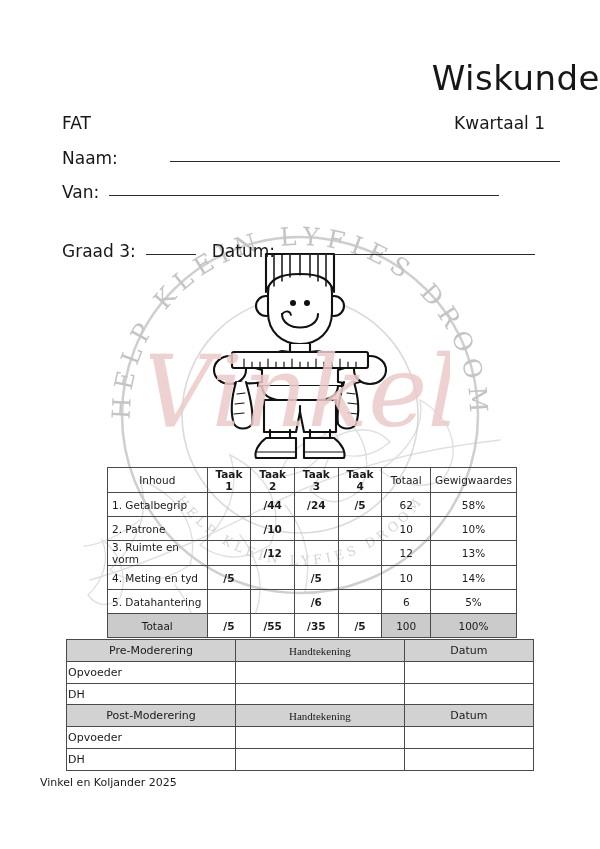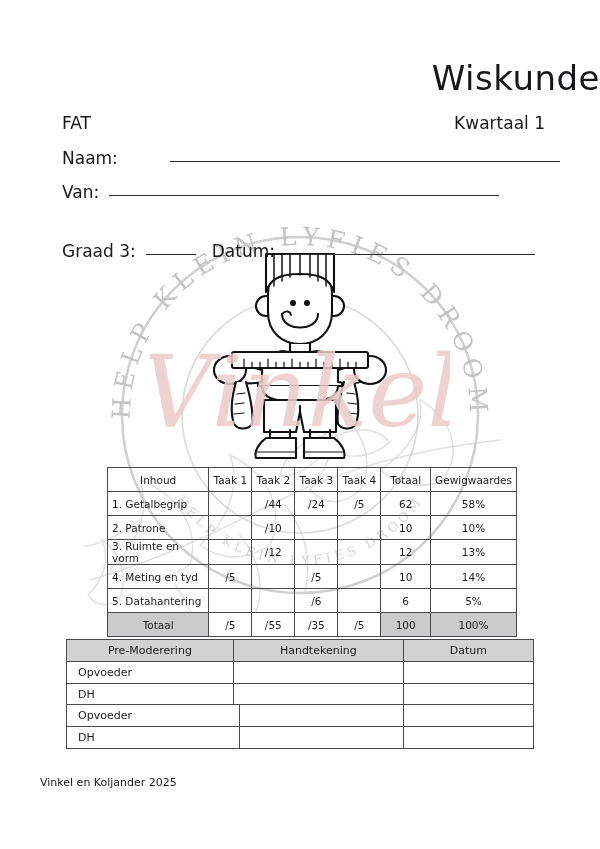--- a/index.html
+++ b/index.html
@@ -120,47 +120,47 @@
     height: 23px;
     font-size: 10.5px;
     font-weight: 400;
     color: #1a1a1d;
     padding: 0 4px;
     background: transparent;
   }
   .tbl-main thead th { text-align: center; font-size: 10.5px; }
   .tbl-main .c-inhoud { width: 108px; text-align: left; }
   .tbl-main thead .c-inhoud { text-align: center; }
-  .tbl-main .c-taak   { width: 44px;  text-align: center; }
+  .tbl-main .c-taak   { width: 44px;  text-align: center; font-weight: bold; }
   .tbl-main .c-totaal { width: 50px;  text-align: center; }
   .tbl-main .c-gewig  { width: 76px;  text-align: center; }
   .tbl-main tr.total-row td { background: #cbcbcb; text-align: center; }
   .tbl-main tr.total-row td.c-taak { background: #ffffff; }
   .tbl-main tr.total-row td.c-inhoud { text-align: center; }
 
   
   .tbl-mod {
     position: absolute;
     left: 66px;
     width: 468px;
     border-collapse: collapse;
     z-index: 3;
     font-family: "DejaVu Sans", sans-serif;
   }
   .tbl-mod td {
     border: 1px solid #4a4a4e;
     height: 21px;
     font-size: 11px;
     color: #1a1a1d;
-    padding: 0 11px;
+    padding: 0 1px;
     background: #ffffff;
   }
   .tbl-mod td.head { background: #d2d2d2; text-align: center; }
   .tbl-mod .m-c1 { width: 168px; }
-  .tbl-mod .m-c2 { width: 168px; }
+  .tbl-mod .m-c2 { width: 168px; font-family: Liberation Serif, serif; }
   .tbl-mod .m-c3 { width: 128px; }
   .tbl-mod-pre  { top: 639px; }
   .tbl-mod-post { top: 704px; }
 
   
   .footer {
     position: absolute;
     left: 40px;
     top: 776px;
     font-size: 11px;
@@ -424,20 +424,25 @@
         <td class="m-c1">DH</td>
         <td class="m-c2"></td>
         <td class="m-c3"></td>
       </tr>
     </tbody>
   </table>
 
   <table class="tbl-mod tbl-mod-post">
     <tbody>
       <tr>
+        <td class="head m-c1">Post-Moderering</td>
+        <td class="head m-c2">Handtekening</td>
+        <td class="head m-c3">Datum</td>
+      </tr>
+      <tr>
         <td class="m-c1">Opvoeder</td>
         <td class="m-c2"></td>
         <td class="m-c3"></td>
       </tr>
       <tr>
         <td class="m-c1">DH</td>
         <td class="m-c2"></td>
         <td class="m-c3"></td>
       </tr>
     </tbody>

